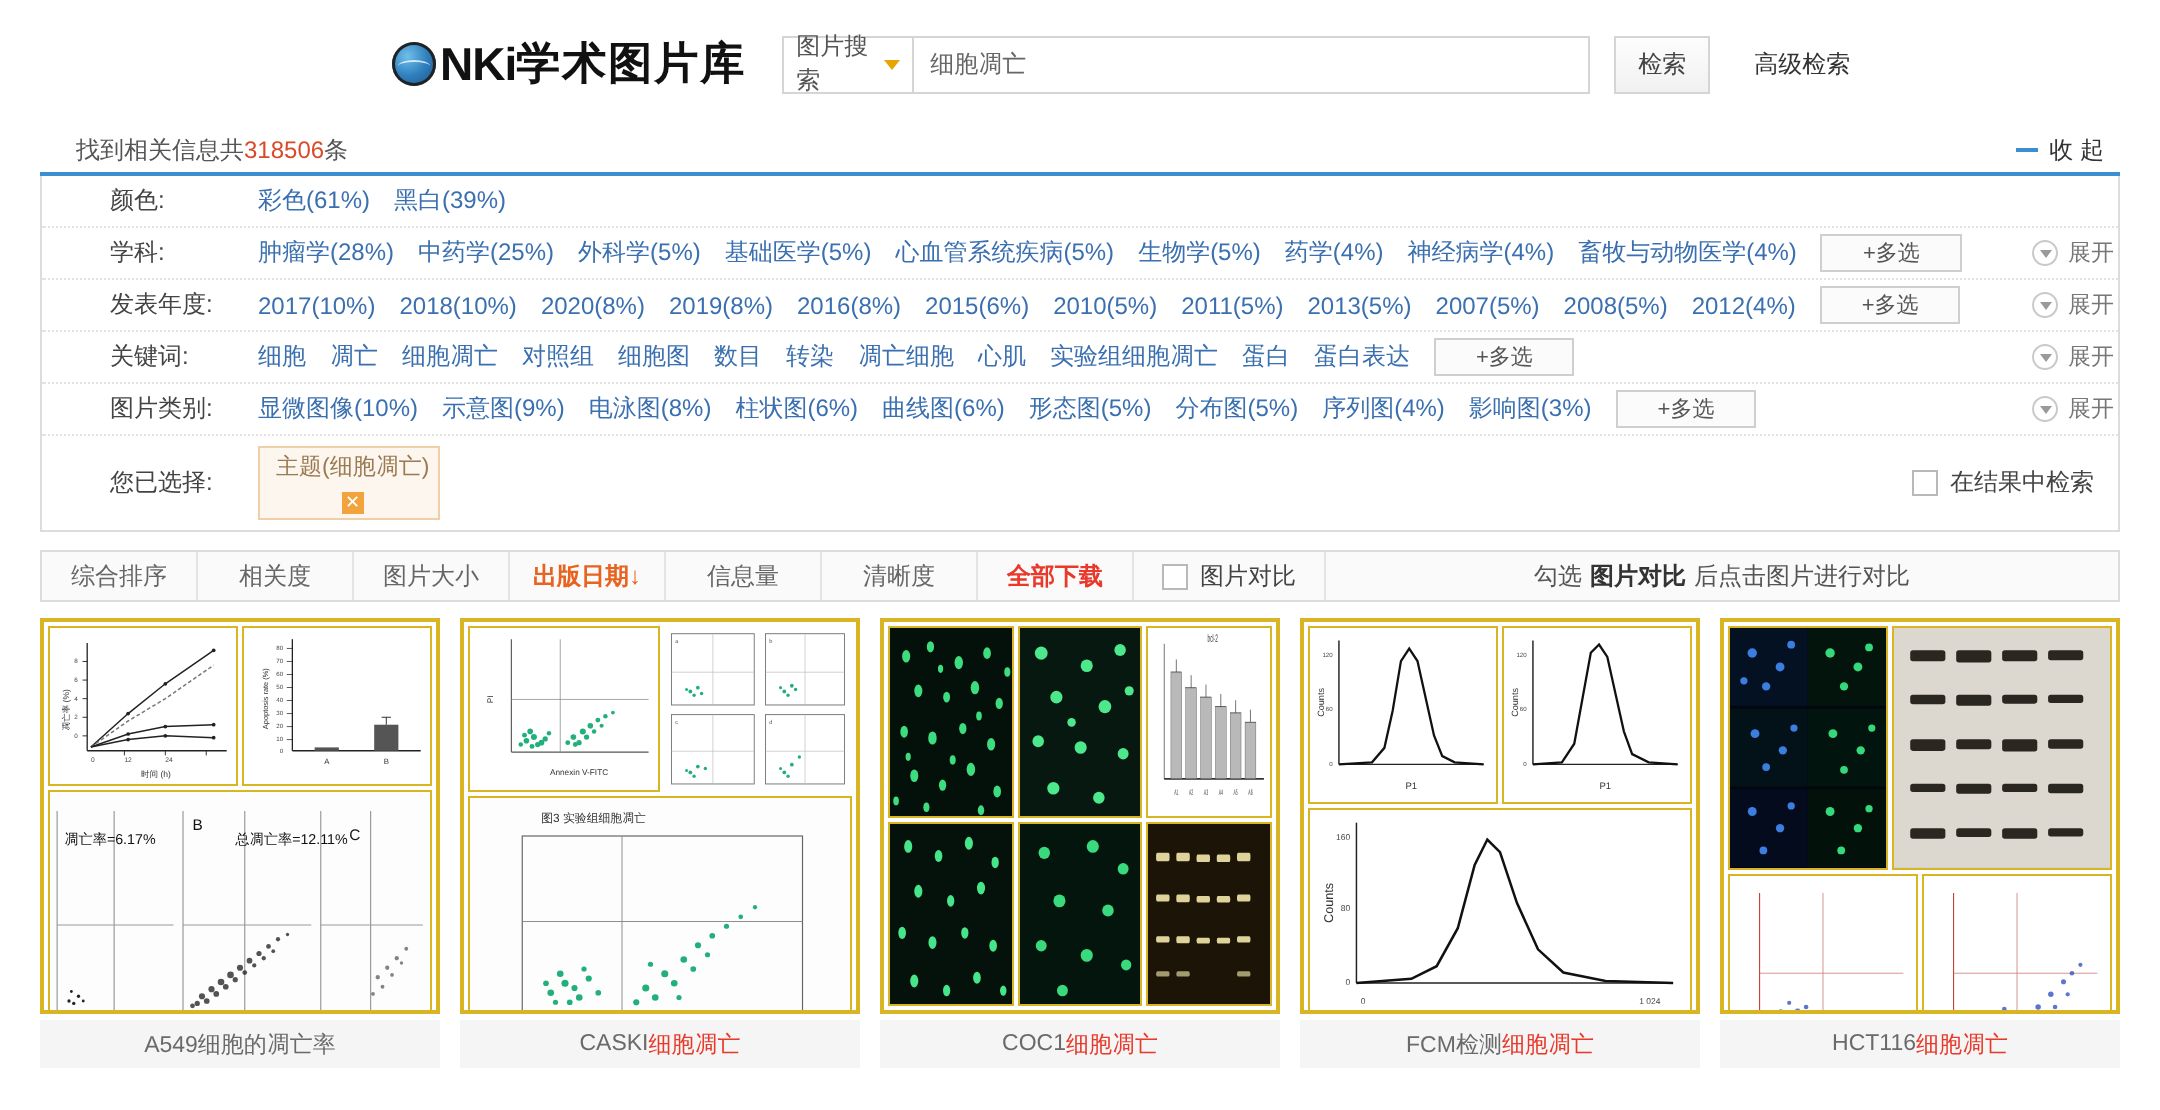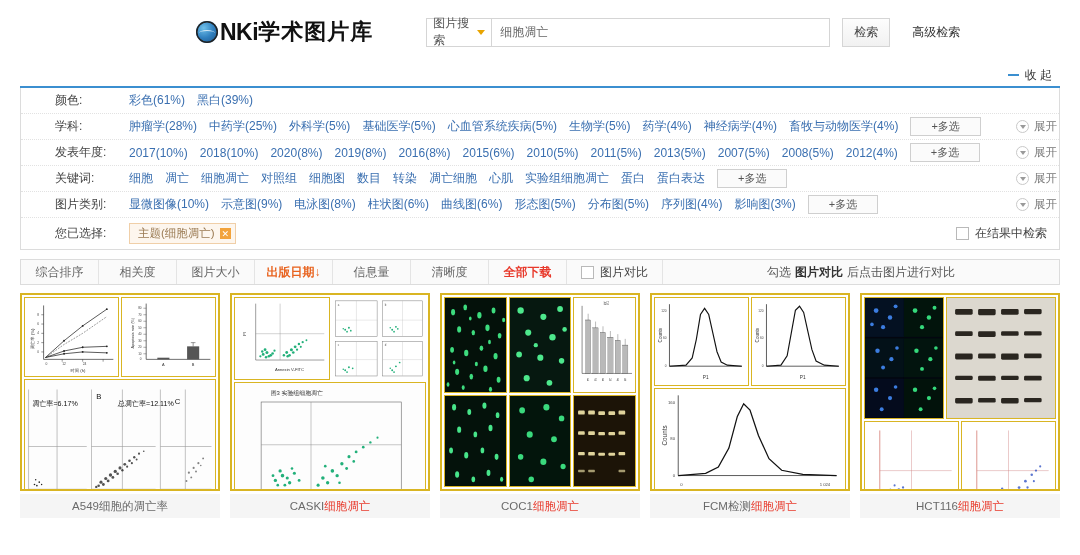--- a/index.html
+++ b/index.html
@@ -61,21 +61,20 @@
     height: 29px;
   }
   .search-type {
     width: 66px;
     border: 1px solid #d5d5d5;
     background: #fff;
     display: flex; align-items: center; justify-content: center;
     gap: 4px;
     font-size: 12px; color: #555;
     padding: 0 6px;
-    margin-left: 35px;
   }
   .caret-down {
     width: 0; height: 0;
     border-left: 4px solid transparent;
     border-right: 4px solid transparent;
     border-top: 5px solid #e8a400;
   }
   .search-input {
     width: 338px;
     border: 1px solid #d5d5d5;
@@ -182,21 +181,21 @@
     border-top:4px solid #9a9a9a;
   }
   
   .selrow { padding: 5px 0 5px 34px; }
   .chip {
     border: 1px solid #f0cfa8;
     background: #fdf6ee;
     color: #9a7a52;
     font-size: 11.5px;
     padding: 2px 4px 2px 8px;
-    display: inline-flex; align-items: center; gap: 5px;
+    display: inline-flex; align-items: center; gap: 5px; flex-direction: column;
   }
   .chip-x {
     width: 11px; height: 11px;
     background: #f2a33c;
     color: #fff; font-size: 9px;
     display: inline-flex; align-items: center; justify-content: center;
     cursor: pointer;
   }
   .inres {
     position: absolute; right: 12px;
@@ -326,20 +325,23 @@
         <span>图片搜索</span>
         <span class="caret-down"></span>
       </div>
       <input class="search-input" type="text" value="细胞凋亡" style="">
       <button class="search-btn">检索</button>
     </div>
     <div class="adv-search">高级检索</div>
   </div>
 
   <div class="info-bar">
+    <div class="info-left">
+      <span>找到相关信息共</span><span class="cnt">318506</span><span>条</span>
+    </div>
     <div class="info-right">
       <span class="minus-box"></span>
       <span>收 起</span>
     </div>
   </div>
 
   <div class="filters">
 
     <div class="frow">
       <div class="flabel">颜色:</div>

